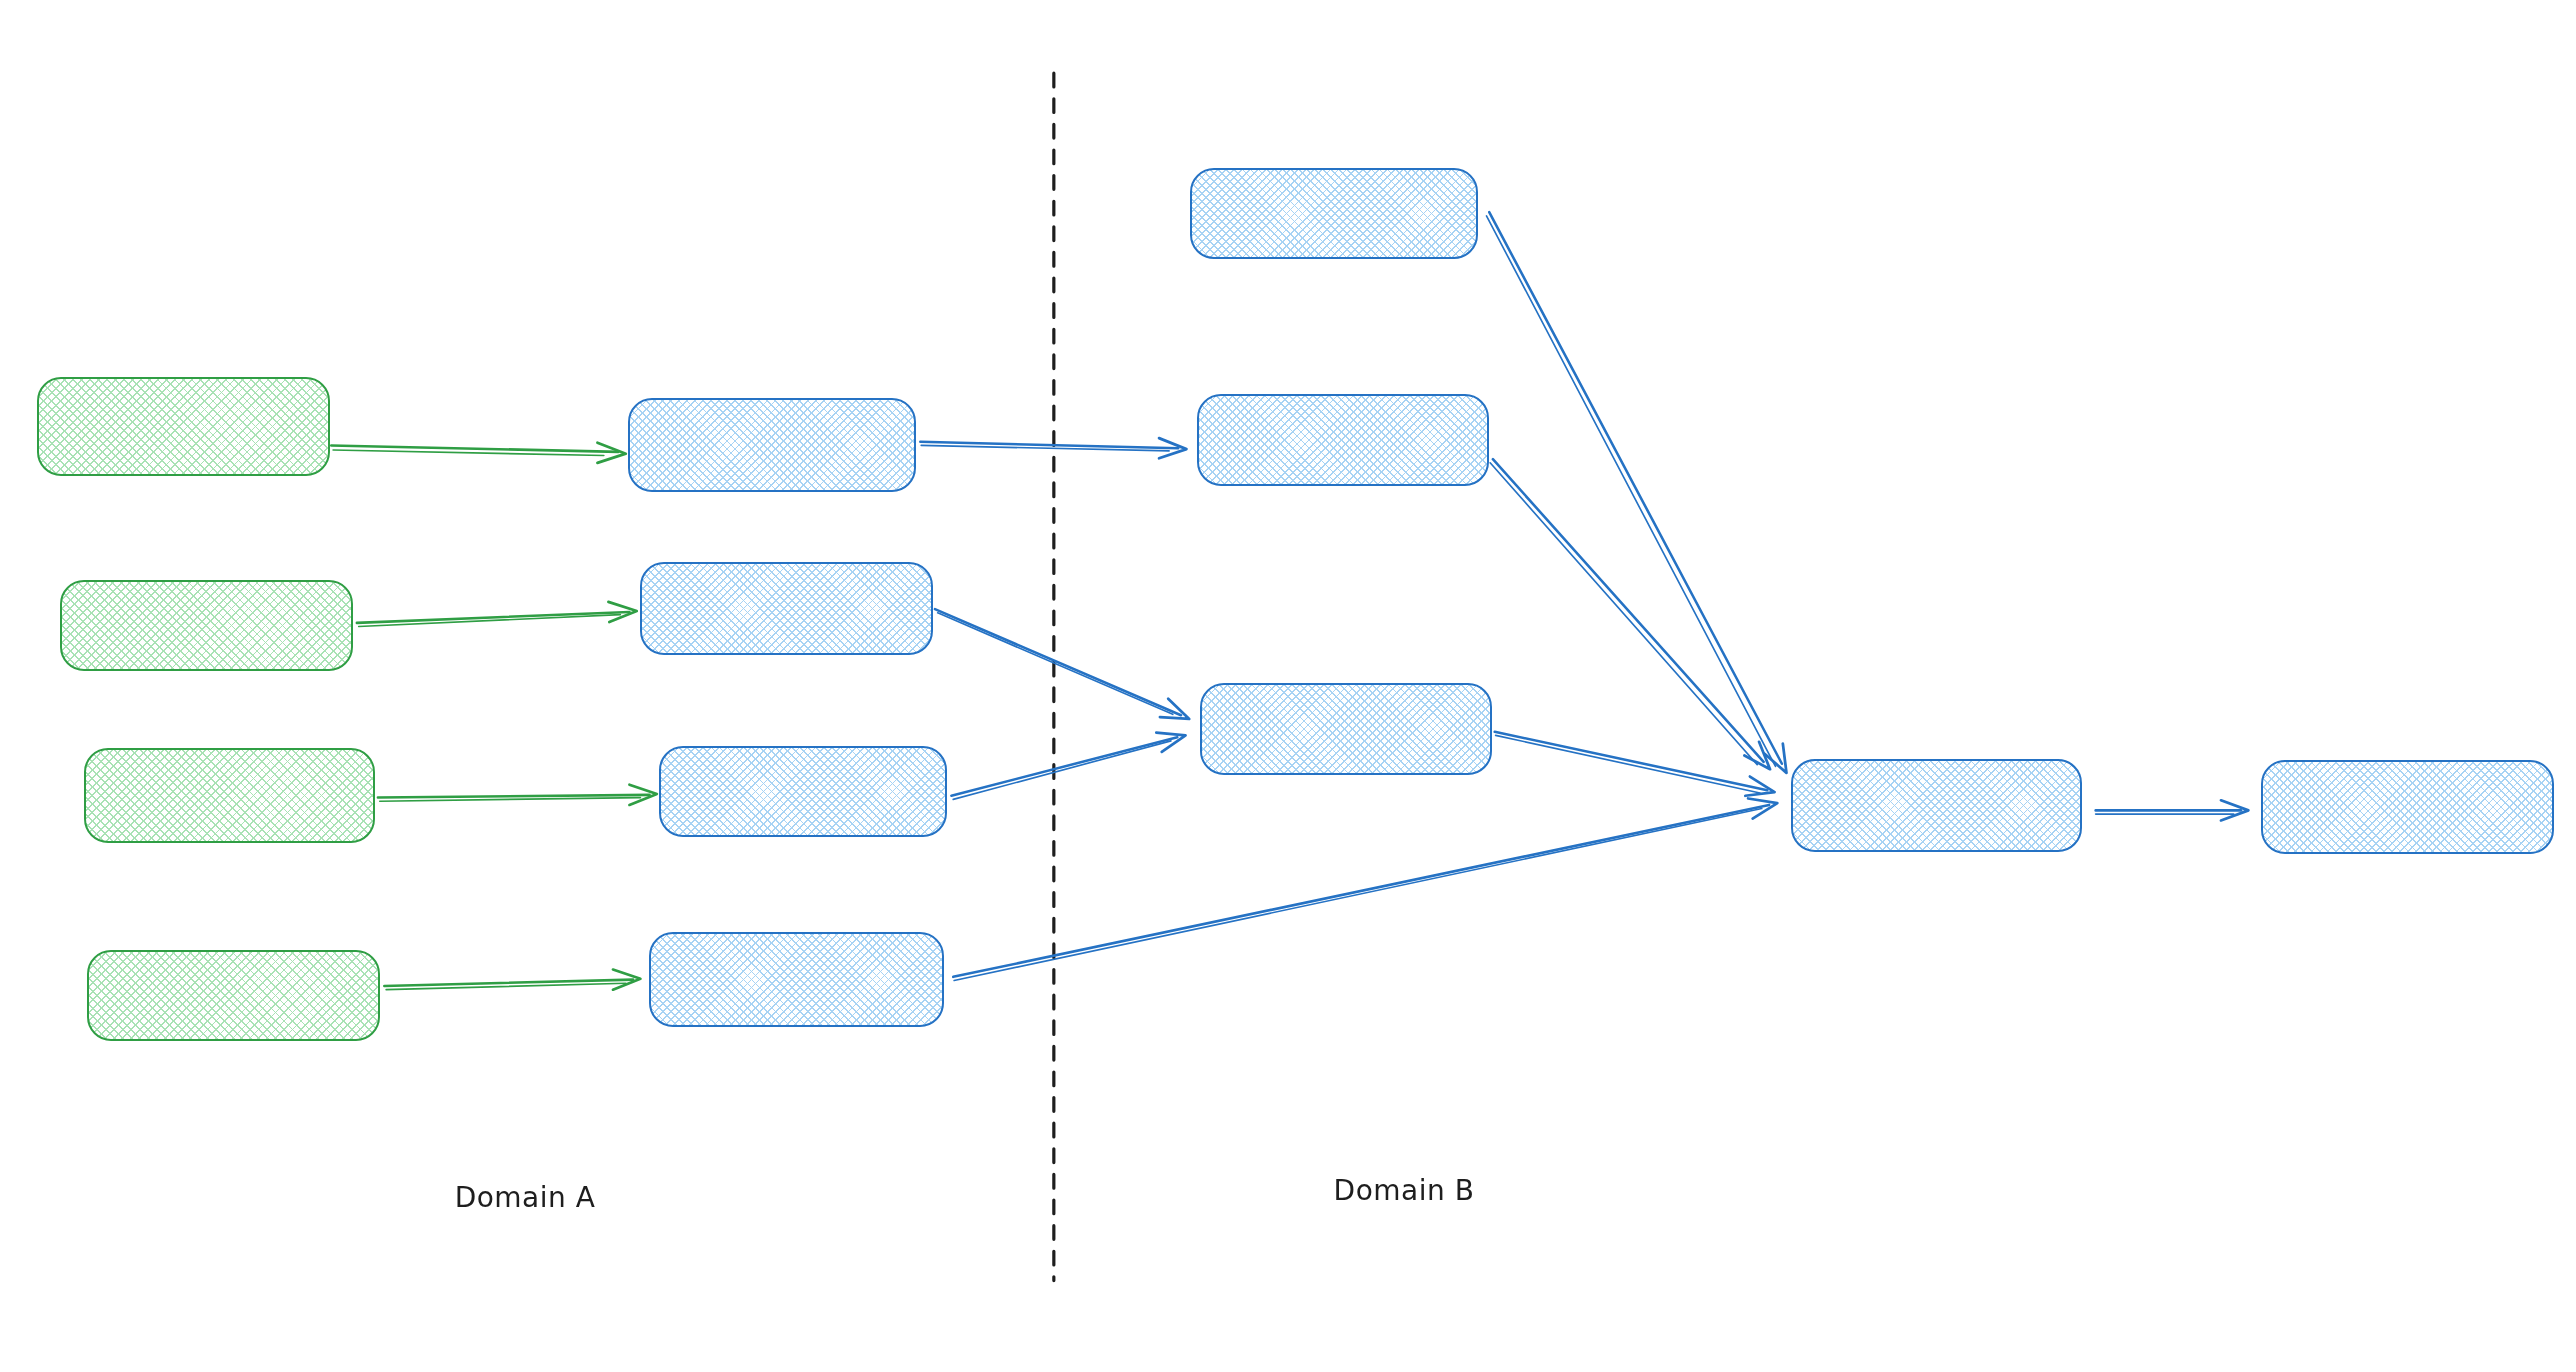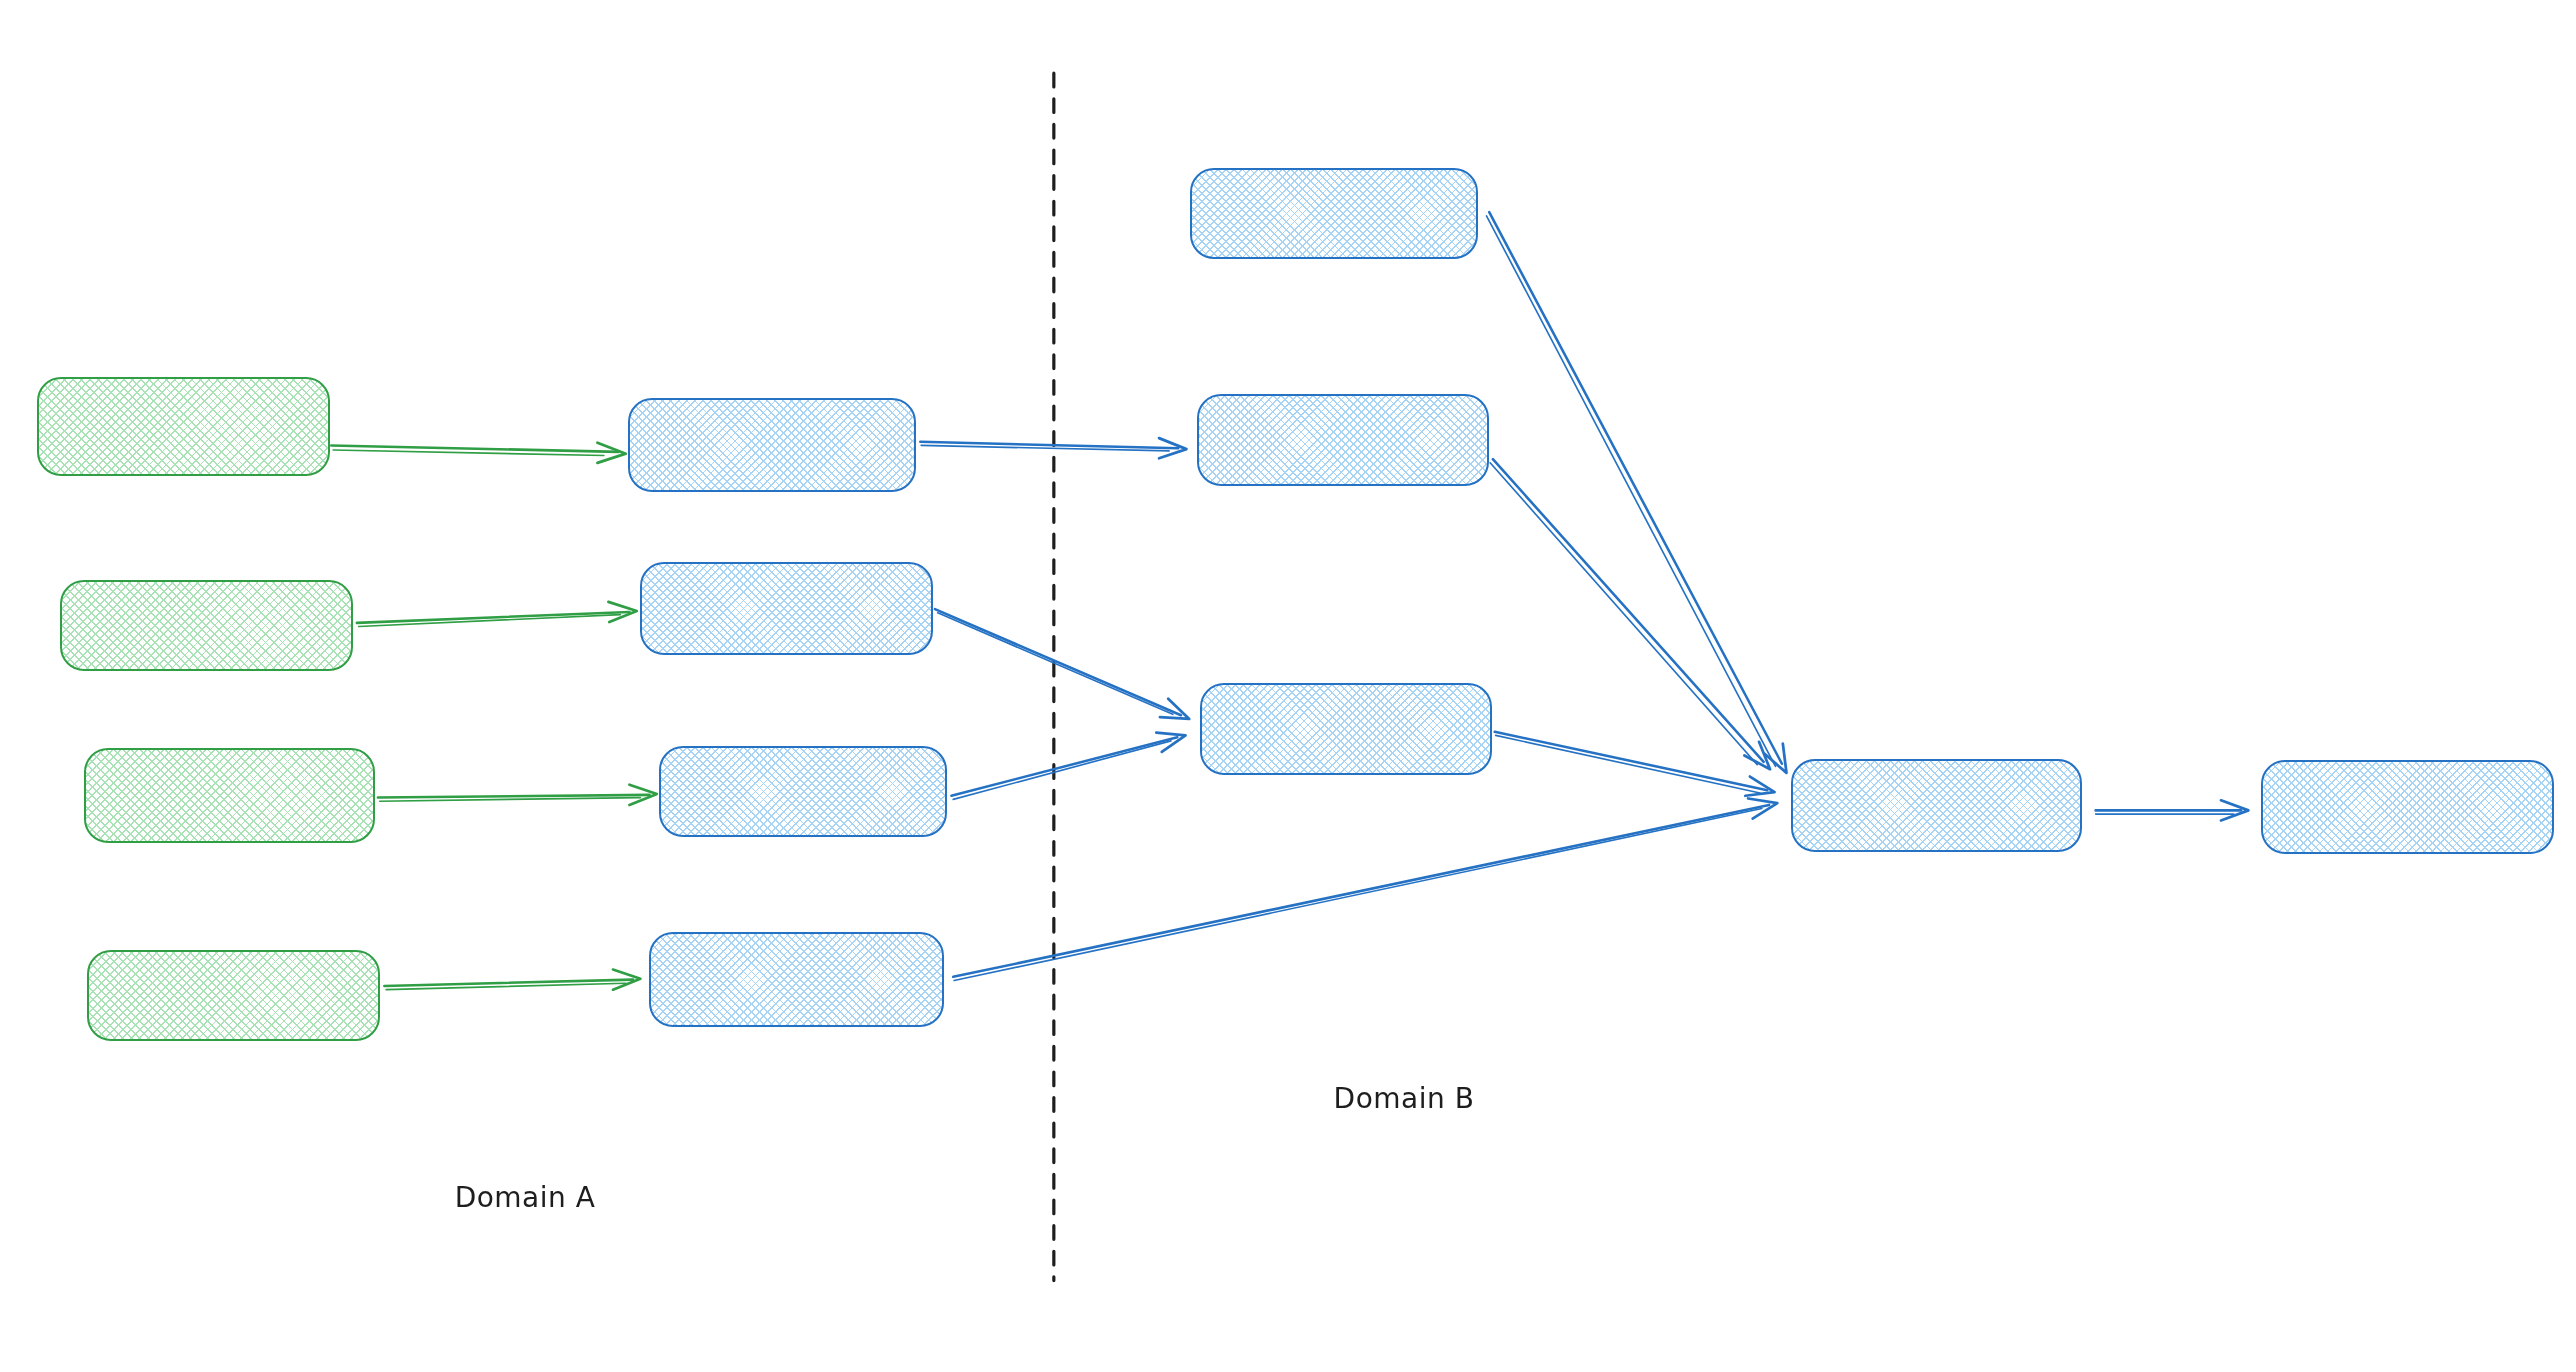--- a/index.html
+++ b/index.html
@@ -127,16 +127,16 @@
   <div class="node blue" style="left:659px; top:746px;  width:288px; height:91px"></div>
   <div class="node blue" style="left:649px; top:932px; width:295px; height:95px"></div>
 
   <div class="node blue" style="left:1190px; top:168px; width:288px; height:91px"></div>
   <div class="node blue" style="left:1197px; top:394px; width:292px; height:92px"></div>
   <div class="node blue" style="left:1200px; top:683px; width:292px; height:92px"></div>
   <div class="node blue" style="left:1791px; top:759px; width:291px; height:93px"></div>
   <div class="node blue" style="left:2261px; top:760px; width:293px; height:94px"></div>
 
   <div class="domain-label" style="left:406px;  top:1181px">Domain A</div>
-  <div class="domain-label" style="left:1285px; top:1082px">Domain B</div>
+  <div class="domain-label" style="left:1285px; top:1174px">Domain B</div>
 
 </div>
 
 
 </body></html>

